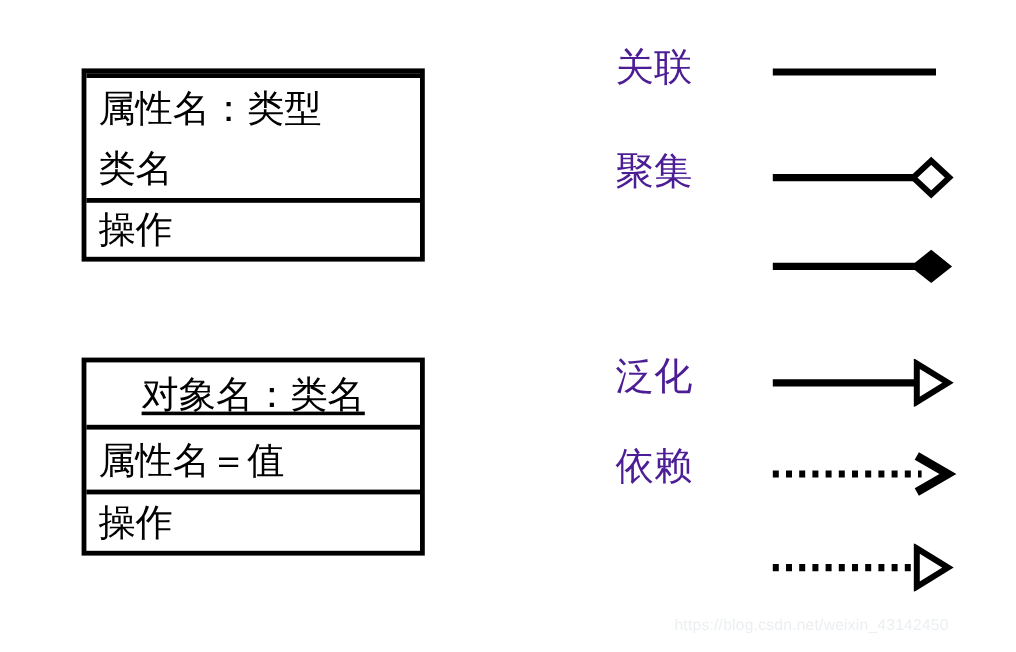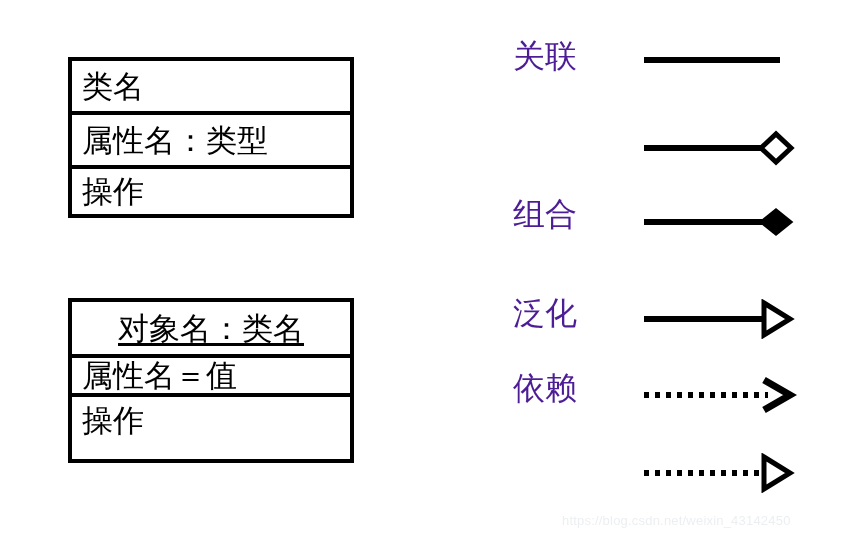--- a/index.html
+++ b/index.html
@@ -41,21 +41,21 @@
     text-underline-offset: 4px;
   }
 
   #class-box      { left: 68px;  top: 57px;  width: 286px; height: 161px; }
   #class-box .r1  { height: 50px; }
   #class-box .r2  { height: 54px; }
   #class-box .r3  { height: 49px; }
 
   #object-box     { left: 68px;  top: 298px; width: 286px; height: 165px; }
   #object-box .r1 { height: 52px; justify-content: center; padding-left: 0; border-radius: 26px; }
-  #object-box .r2 { height: 39px; }
+  #object-box .r2 { height: 54px; }
   #object-box .r3 { height: 51px; }
 
   
   .legend-label {
     position: absolute;
     left: 513px;
     width: 120px;
     color: #4c1d95;
     font-size: 32px;
     line-height: 1;
@@ -79,45 +79,45 @@
     letter-spacing: 0.2px;
     white-space: pre;
   }
 </style>
 </head>
 <body>
 
 <div id="canvas">
 
   <div id="class-box" class="uml-box">
+    <div class="uml-row r2 divider-top">
+      <span>属性名：类型</span>
+    </div>
     <div class="uml-row r1">
       <span>类名</span>
-    </div>
-    <div class="uml-row r2 divider-top">
-      <span>属性名：类型</span>
     </div>
     <div class="uml-row r3 divider-top">
       <span>操作</span>
     </div>
   </div>
 
   <div id="object-box" class="uml-box">
     <div class="uml-row r1">
       <span class="underlined">对象名：类名</span>
     </div>
     <div class="uml-row r2 divider-top">
       <span>属性名＝值</span>
     </div>
     <div class="uml-row r3 divider-top">
       <span>操作</span>
     </div>
   </div>
 
   <div class="legend-label" style="top:40px;">关联</div>
-  <div class="legend-label" style="top:198px;">组合</div>
+  <div class="legend-label" style="top:126px;">聚集</div>
   <div class="legend-label" style="top:372px;">依赖</div>
   <div class="legend-label" style="top:297px;">泛化</div>
 
   <div class="legend-glyph" style="top:40px;">
     <svg width="160" height="40" viewBox="0 0 160 40">
       <line x1="4" y1="20" x2="140" y2="20" stroke="#000000" stroke-width="6"></line>
     </svg>
   </div>
 
   <div class="legend-glyph" style="top:128px;">

